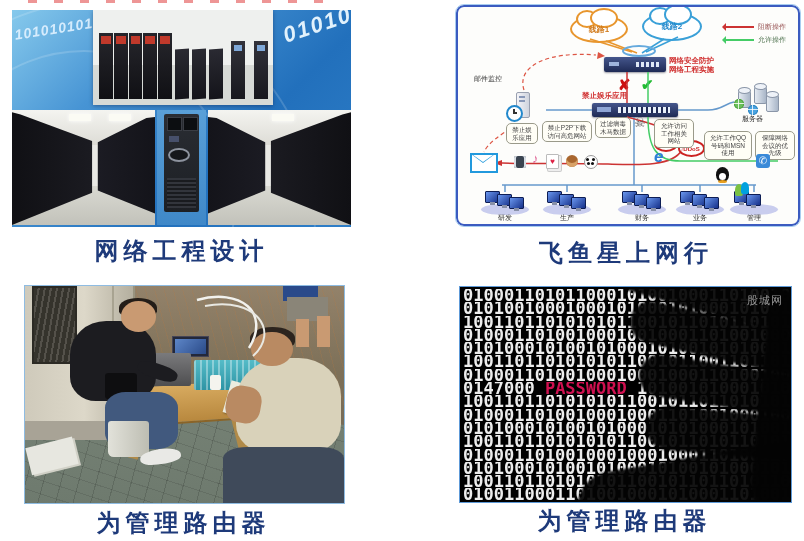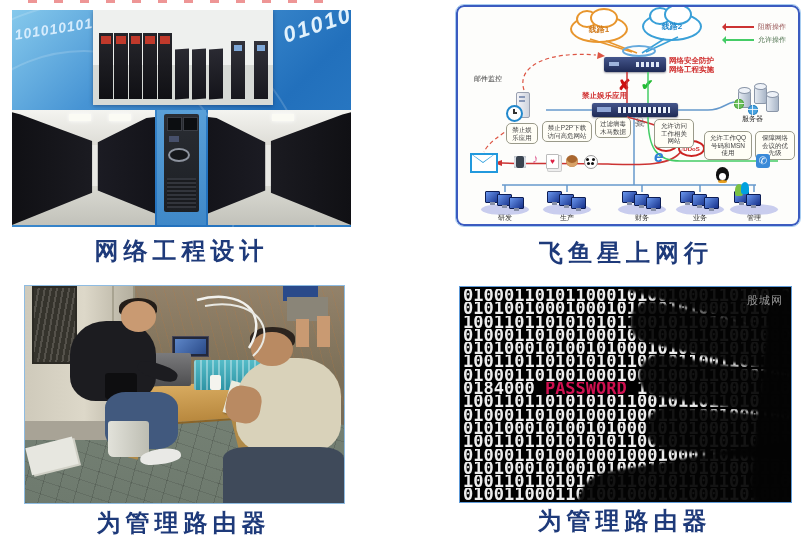--- a/index.html
+++ b/index.html
@@ -433,21 +433,21 @@
 
 <div class="panel" id="p-sec">
   <div class="binwrap">
     <div class="binrow">0100011010110001010010001101001000</div>
     <div class="binrow">0101001000100010100010100010100101</div>
     <div class="binrow">1001101101010101100101101011010110</div>
     <div class="binrow">0100011010010001001000110100100010</div>
     <div class="binrow">0101000101001010001010010101000101</div>
     <div class="binrow">1001101101010101100101100110110101</div>
     <div class="binrow">0100011010010001000100011010010001</div>
-    <div class="binrow"><span>0184000 </span><span class="pw">PASSWORD</span><span> 10100101000101010</span></div>
+    <div class="binrow"><span>0147000 </span><span class="pw">PASSWORD</span><span> 10100101000101010</span></div>
     <div class="binrow">1001101101010101100101101101010110</div>
     <div class="binrow">0100011010010001000110100100010010</div>
     <div class="binrow">0101000101001010001010100010100101</div>
     <div class="binrow">1001101101010101100101101011010101</div>
     <div class="binrow">0100011010010001000100011010011000</div>
     <div class="binrow">0101000101001010001010010100010100</div>
     <div class="binrow">1001101101010101100101101101011010</div>
     <div class="binrow">0100110001101001000101000110100100</div>
   </div>
   <div class="hand">

